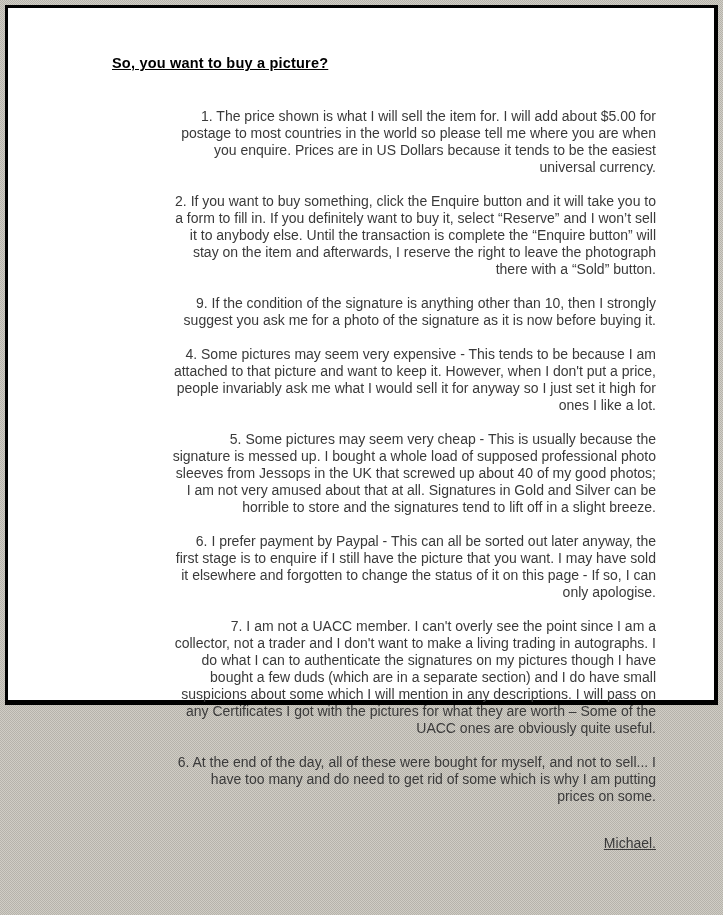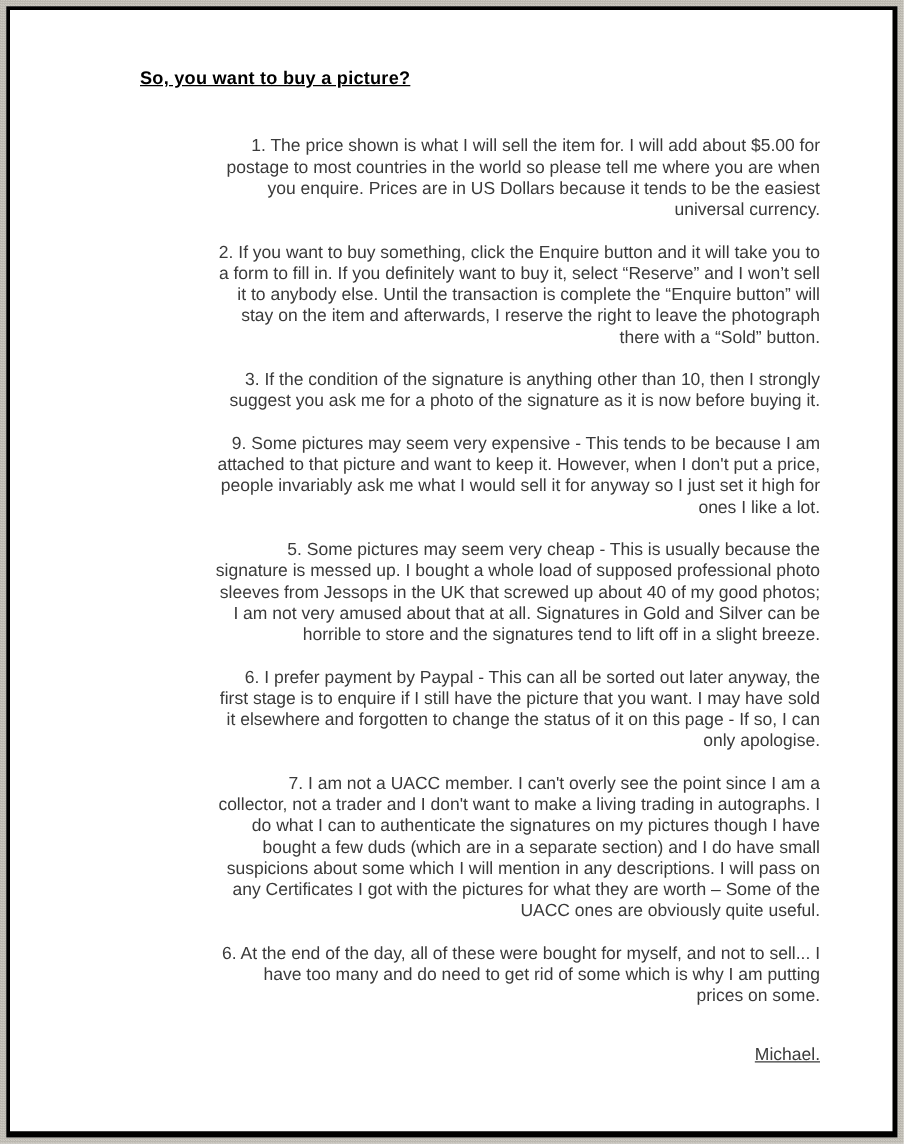--- a/index.html
+++ b/index.html
@@ -13,21 +13,21 @@
     
     background: repeating-conic-gradient(#d0cdc5 0% 25%, #b6b3ab 0% 50%);
     background-size: 2px 2px;
     font-family: "Liberation Sans", sans-serif;
   }
   .page {
     position: absolute;
     left: 5px;
     top: 5px;
     width: 713px;
-    height: 905px;
+    height: 700px;
     box-sizing: border-box;
     background: #ffffff;
     border: solid #000000;
     border-width: 3px 4px 5px 3px;
     padding: 47px 58px 0 99px;
   }
   .doc-title {
     margin: 0 0 36px 5px;
     font-size: 14.5px;
     line-height: 17px;
@@ -58,23 +58,23 @@
 
   <p class="para">1. The price shown is what I will sell the item for. I will add about $5.00 for
 postage to most countries in the world so please tell me where you are when
 you enquire. Prices are in US Dollars because it tends to be the easiest
 universal currency.</p>
   <p class="para">2. If you want to buy something, click the Enquire button and it will take you to
 a form to fill in. If you definitely want to buy it, select “Reserve” and I won’t sell
 it to anybody else. Until the transaction is complete the “Enquire button” will
 stay on the item and afterwards, I reserve the right to leave the photograph
 there with a “Sold” button.</p>
-  <p class="para">3. If the condition of the signature is anything other than 10, then I strongly
+  <p class="para">9. If the condition of the signature is anything other than 10, then I strongly
 suggest you ask me for a photo of the signature as it is now before buying it.</p>
-  <p class="para">9. Some pictures may seem very expensive - This tends to be because I am
+  <p class="para">4. Some pictures may seem very expensive - This tends to be because I am
 attached to that picture and want to keep it. However, when I don't put a price,
 people invariably ask me what I would sell it for anyway so I just set it high for
 ones I like a lot.</p>
   <p class="para">5. Some pictures may seem very cheap - This is usually because the
 signature is messed up. I bought a whole load of supposed professional photo
 sleeves from Jessops in the UK that screwed up about 40 of my good photos;
 I am not very amused about that at all. Signatures in Gold and Silver can be
 horrible to store and the signatures tend to lift off in a slight breeze.</p>
   <p class="para">6. I prefer payment by Paypal - This can all be sorted out later anyway, the
 first stage is to enquire if I still have the picture that you want. I may have sold

